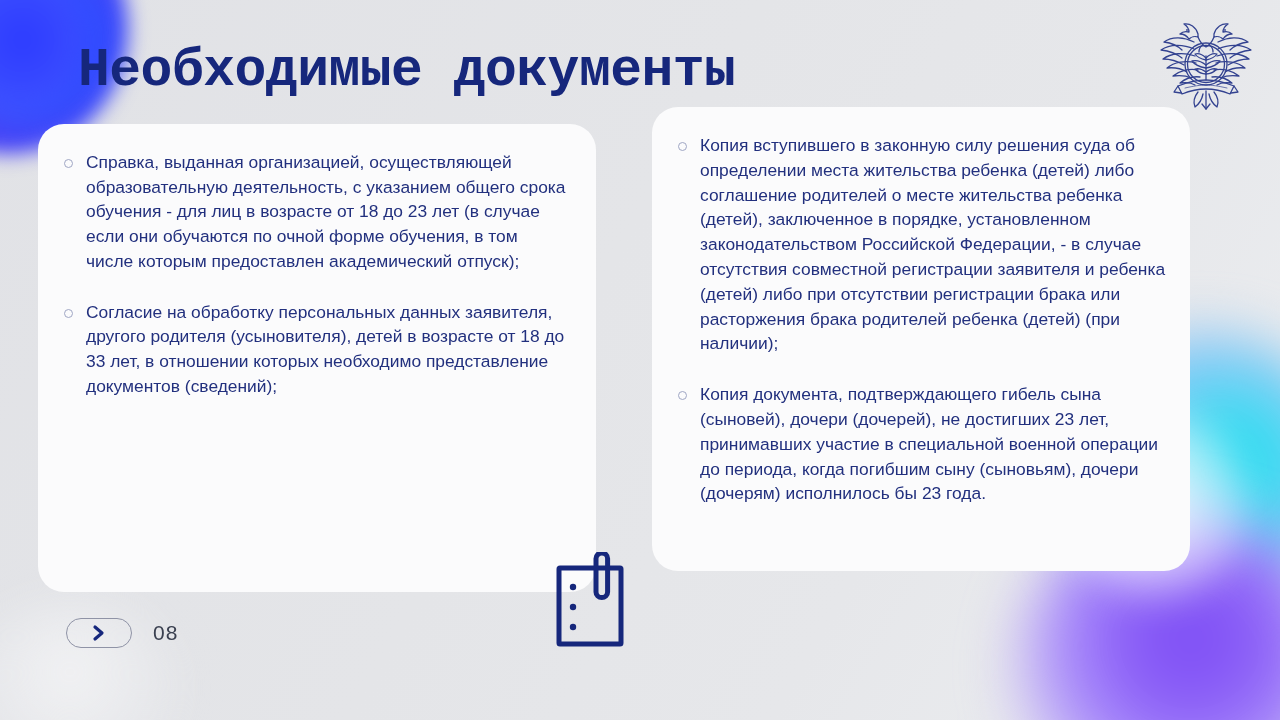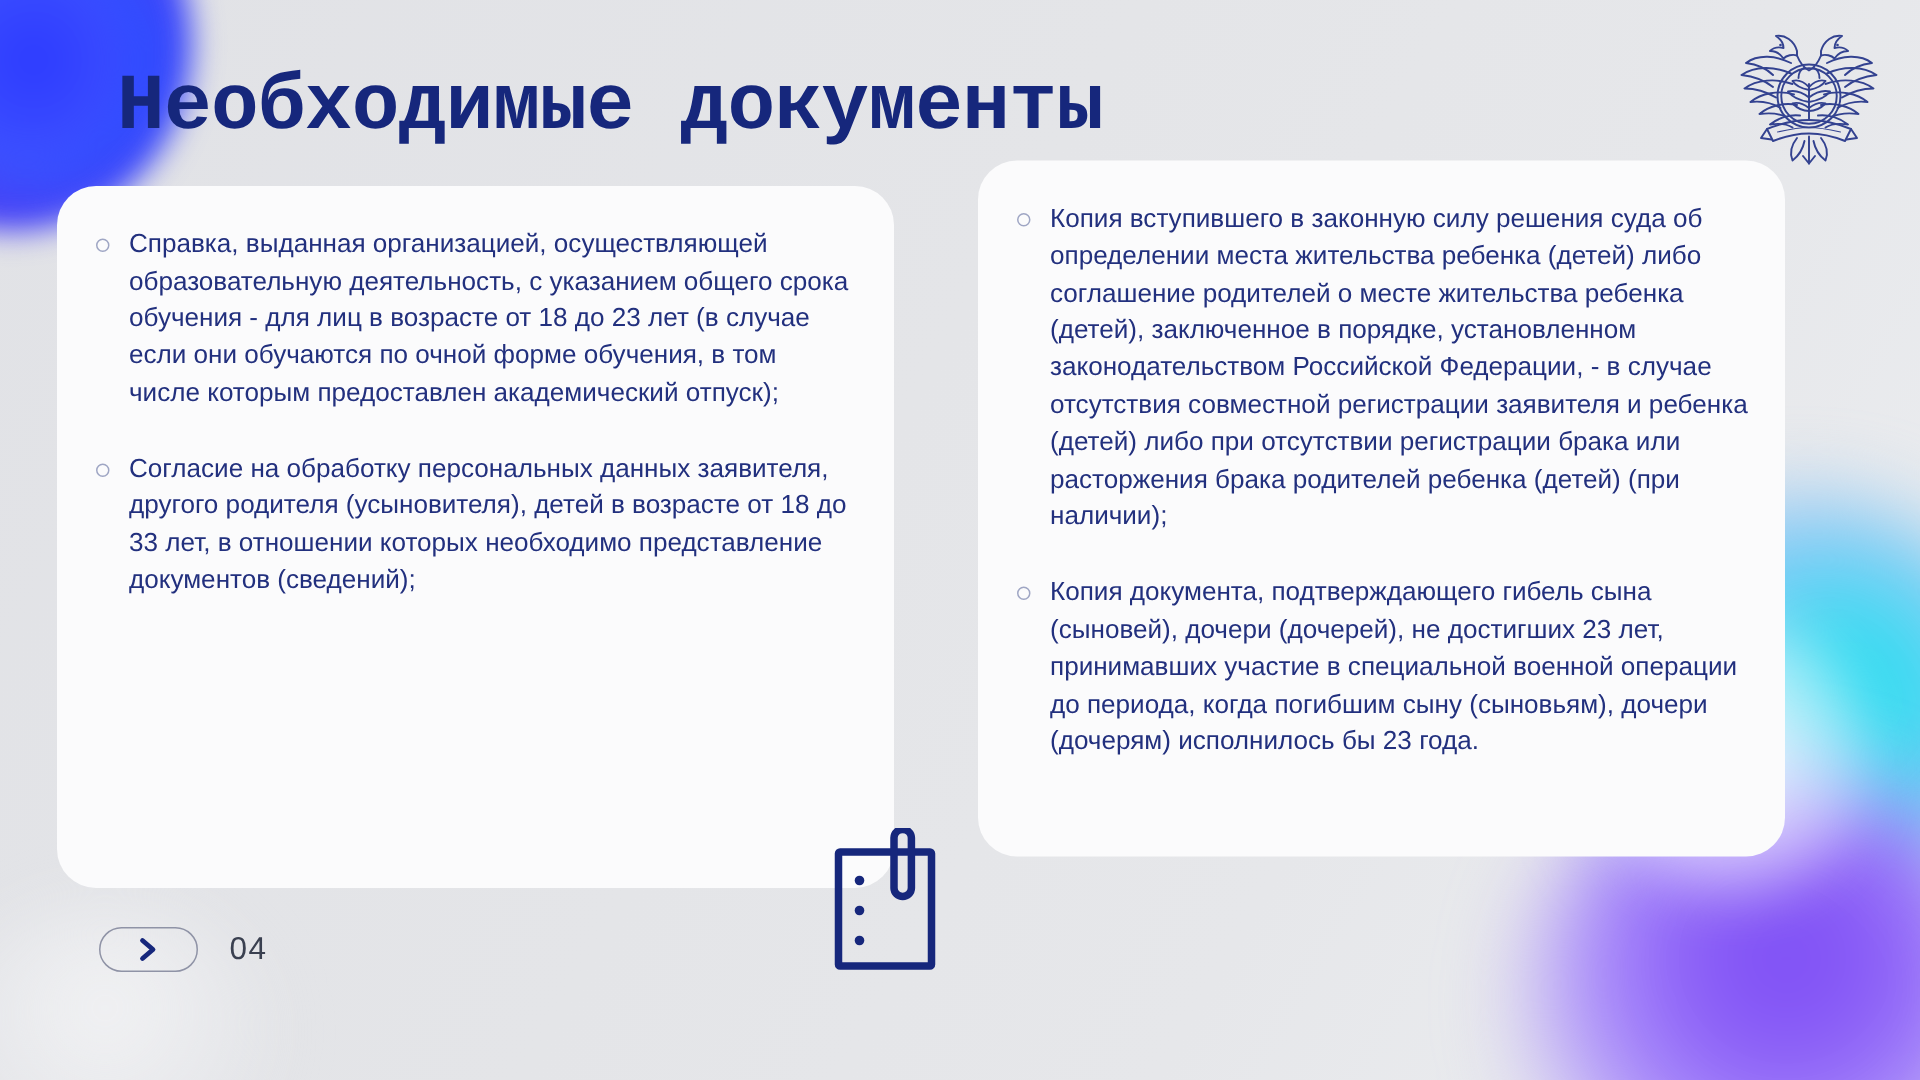--- a/index.html
+++ b/index.html
@@ -299,16 +299,16 @@
     <circle cx="21" cy="55" r="3.2" fill="#16277c" stroke="none"></circle>
     <circle cx="21" cy="75" r="3.2" fill="#16277c" stroke="none"></circle>
   </svg>
 
   <div id="footer-nav">
     <div id="next-button">
       <svg width="16" height="18" viewBox="0 0 16 18" fill="none" stroke="#16277c" stroke-width="3.2" stroke-linecap="round" stroke-linejoin="round">
         <path d="M4 3 L11 9 L4 15"></path>
       </svg>
     </div>
-    <div id="page-number">04</div>
+    <div id="page-number">08</div>
   </div>
 
 </div>
 
 </body></html>

